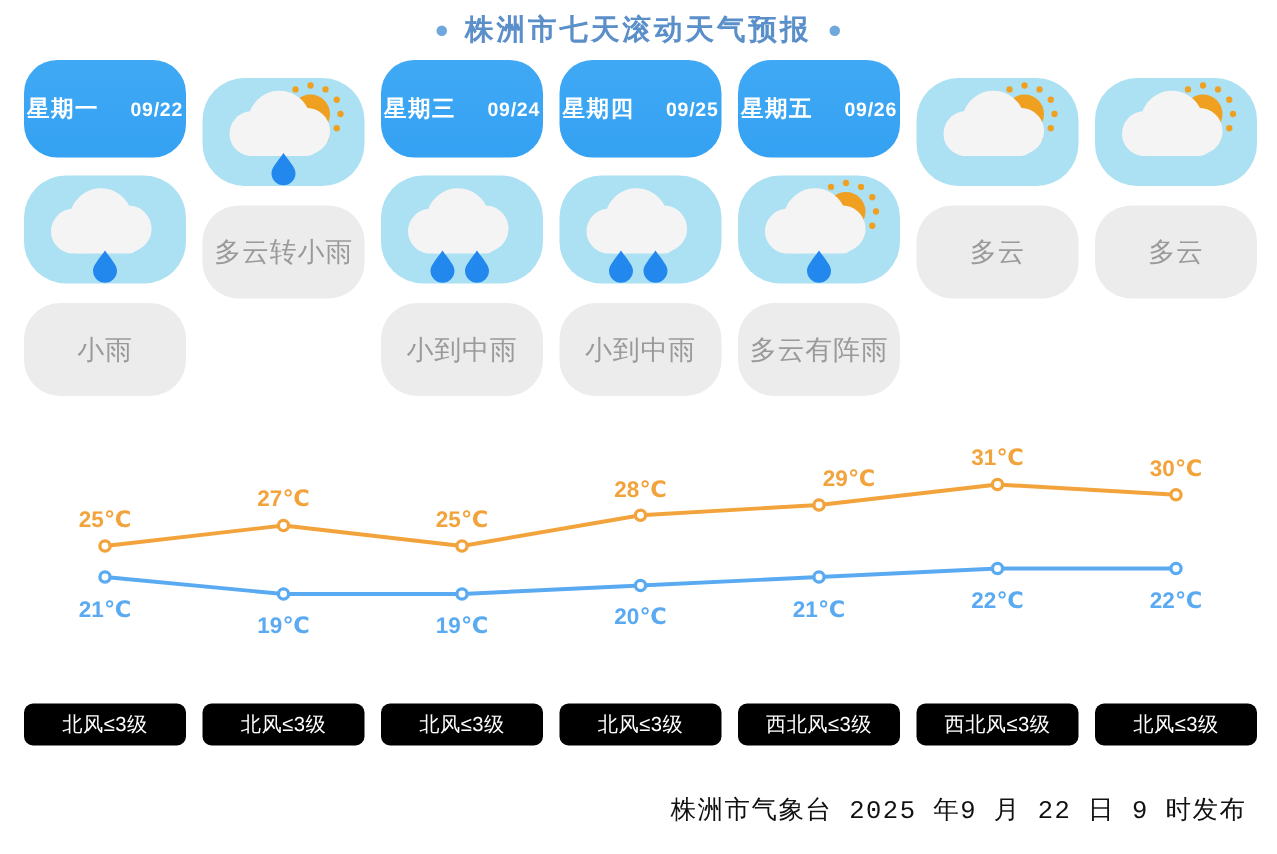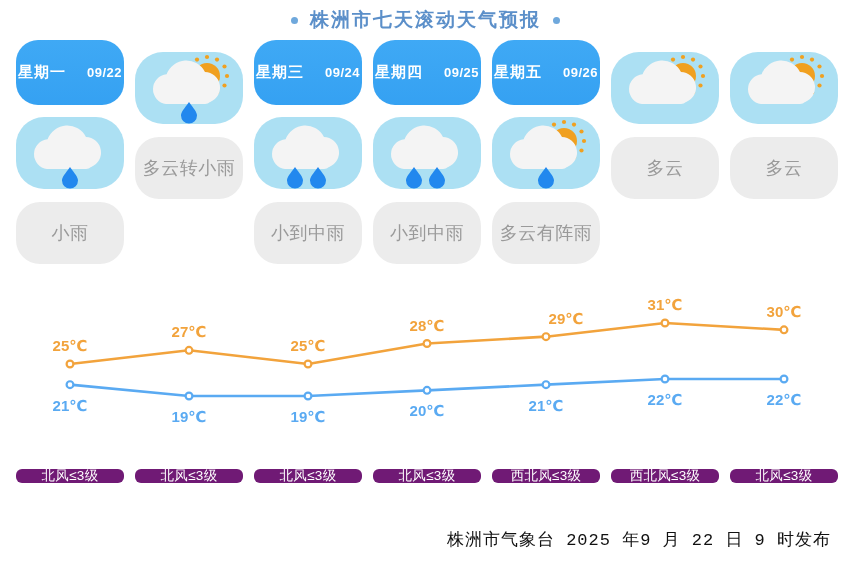--- a/index.html
+++ b/index.html
@@ -136,23 +136,23 @@
     position: absolute;
     left: 16px;
     top: 469px;
     width: 820px;
     display: flex;
     gap: 11px;
   }
   .wind-pill {
     width: 108px;
     flex: 0 0 108px;
-    height: 14px;
+    height: 28px;
     border-radius: 6px;
-    background: #701a75;
+    background: #000000;
     color: #ffffff;
     display: flex;
     align-items: center;
     justify-content: center;
     font-size: 13.5px;
     letter-spacing: 0.3px;
   }
 
   
   .footer {

